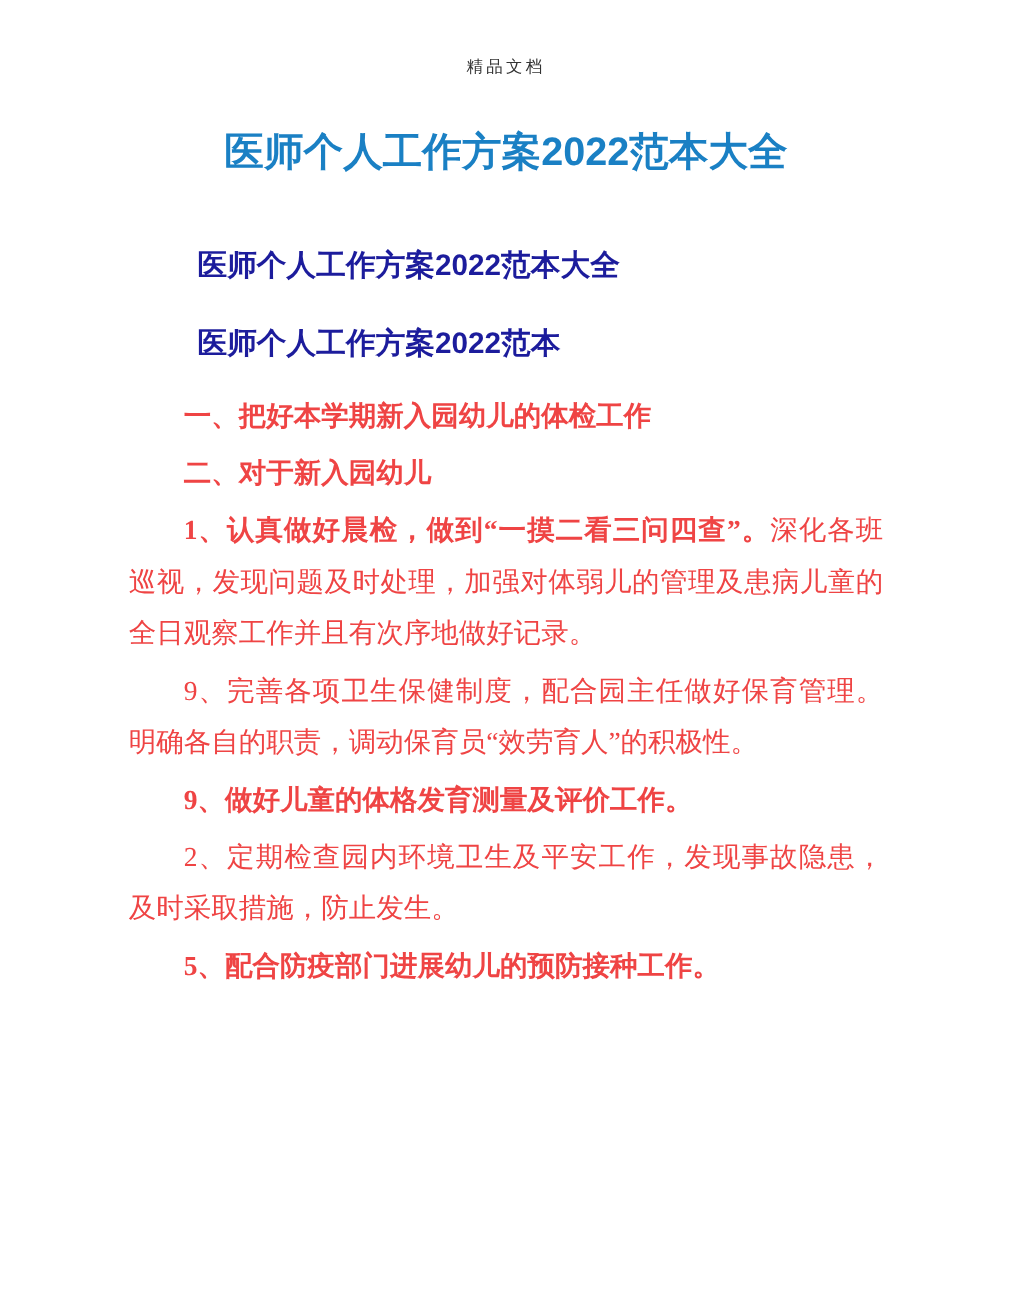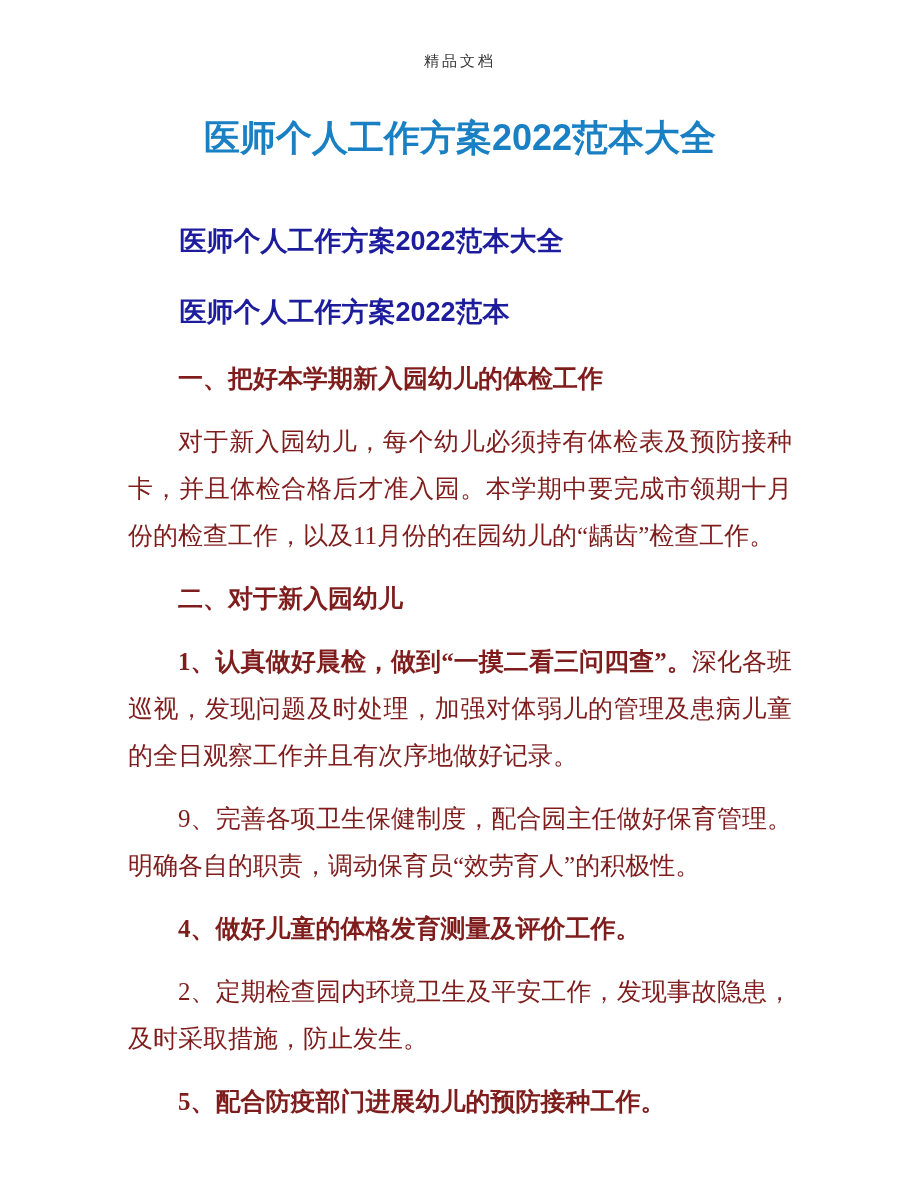--- a/index.html
+++ b/index.html
@@ -49,26 +49,26 @@
   .sub-heading.first {
     margin-top: 62px;
   }
   .sub-heading.second {
     margin-top: 37px;
   }
   .body-block {
     margin-top: 26px;
   }
   p.para {
-    margin: 16px;
+    margin: 5px;
     font-size: 25px;
     line-height: 47px;
     text-indent: 2em;
     text-align: justify;
-    color: #7f1d1d;
+    color: #ef4444;
   }
   p.para .lead {
     font-weight: bold;
   }
   p.para .tail {
     font-weight: normal;
   }
 </style>
 </head>
 <body>
@@ -82,30 +82,29 @@
   <div class="content">
 
     <p class="sub-heading first">医师个人工作方案2022范本大全</p>
 
     <p class="sub-heading second">医师个人工作方案2022范本</p>
 
     <div class="body-block">
 
       <p class="para"><span class="lead">一、把好本学期新入园幼儿的体检工作</span><span class="tail"></span></p>
 
-      <p class="para"><span class="lead"></span><span class="tail">对于新入园幼儿，每个幼儿必须持有体检表及预防接种卡，并且体检合格后才准入园。本学期中要完成市领期十月份的检查工作，以及11月份的在园幼儿的“龋齿”检查工作。</span></p>
 
       <p class="para"><span class="lead">二、对于新入园幼儿</span><span class="tail"></span></p>
 
       <p class="para"><span class="lead">1、认真做好晨检，做到“一摸二看三问四查”。</span><span class="tail">深化各班巡视，发现问题及时处理，加强对体弱儿的管理及患病儿童的全日观察工作并且有次序地做好记录。</span></p>
 
 
       <p class="para"><span class="lead"></span><span class="tail">9、完善各项卫生保健制度，配合园主任做好保育管理。明确各自的职责，调动保育员“效劳育人”的积极性。</span></p>
 
-      <p class="para"><span class="lead">4、做好儿童的体格发育测量及评价工作。</span><span class="tail"></span></p>
+      <p class="para"><span class="lead">9、做好儿童的体格发育测量及评价工作。</span><span class="tail"></span></p>
 
       <p class="para"><span class="lead"></span><span class="tail">2、定期检查园内环境卫生及平安工作，发现事故隐患，及时采取措施，防止发生。</span></p>
 
       <p class="para"><span class="lead">5、配合防疫部门进展幼儿的预防接种工作。</span><span class="tail"></span></p>
 
     </div>
   </div>
 </div>
 
 </body></html>

